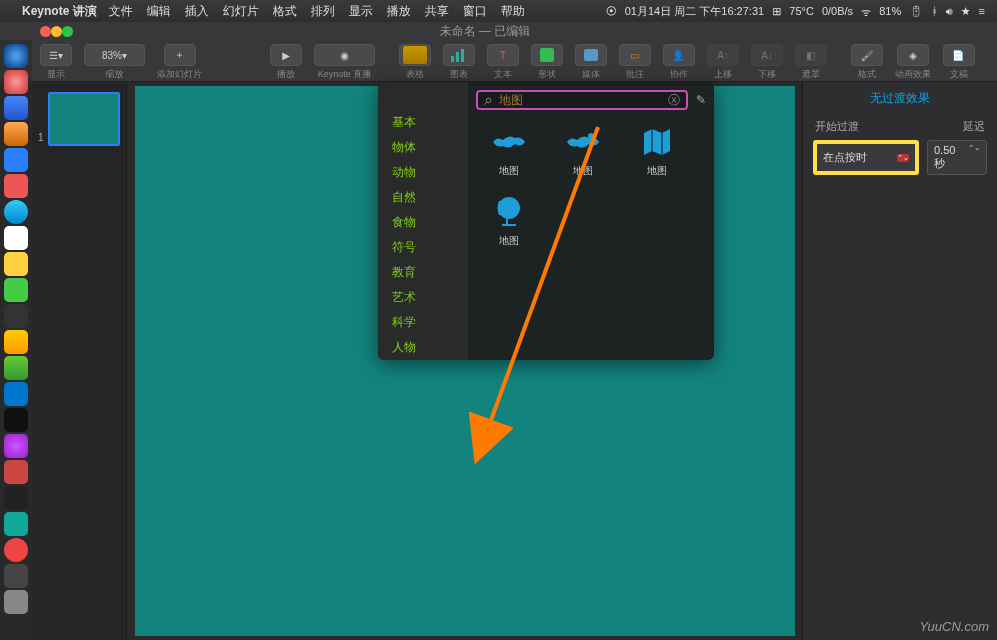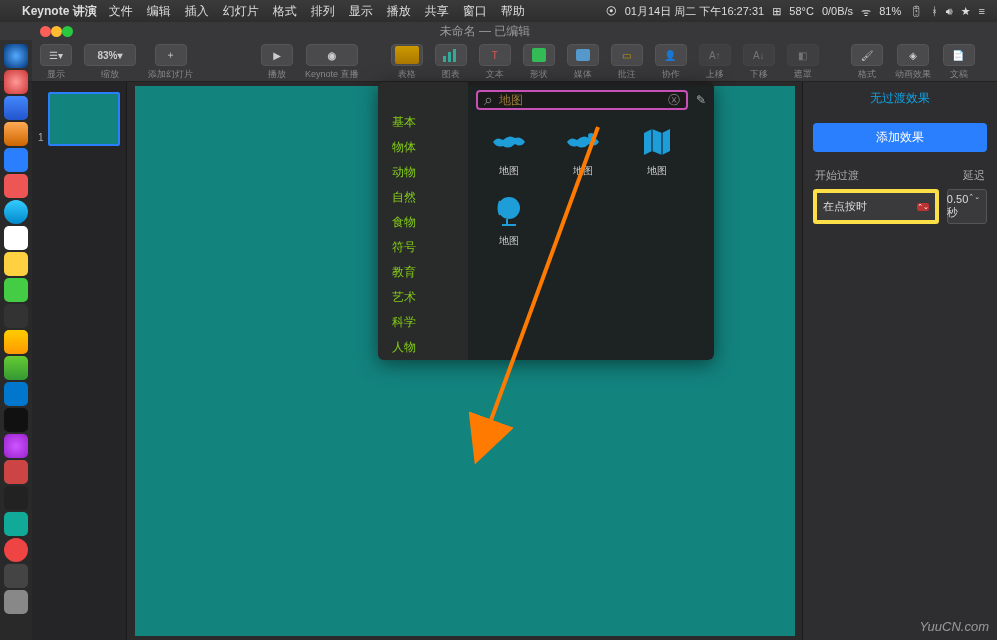--- a/index.html
+++ b/index.html
@@ -18,21 +18,21 @@
     .traffic { width: 11px; height: 11px; border-radius: 50%; }
     .traffic.red { background: #ff5f57; }
     .traffic.yellow { background: #febc2e; }
     .traffic.green { background: #28c840; }
     .title-area { text-align: center; flex: 1; color: #999; font-size: 12px; margin-left:-100px;}
     
     
     .toolbar { height: 42px; background: #38383a; display: flex; align-items: flex-start; padding: 4px 16px 0 40px; gap: 6px; border-bottom: 1px solid #222; }
     .tb-group { display: flex; flex-direction: column; align-items: center; margin-right: 6px; }
     .tb-btn { background: #4a4a4c; border: 1px solid #555; border-radius: 4px; width: 32px; height: 22px; display: flex; align-items: center; justify-content: center; color: #ccc; font-size: 10px; }
-    .tb-btn.wide { width: 52px; font-weight: bold; }
+    .tb-btn.wide { width: 61px; }
     .tb-label { font-size: 9px; color: #888; margin-top: 2px; }
     .tb-spacer { flex: 1; }
     .tb-icon-box { width: 24px; height: 18px; display: flex; align-items: center; justify-content: center; }
     
     
     .dock { position: absolute; left: 0; top: 40px; bottom: 0; width: 32px; background: rgba(40,40,40,0.5); display: flex; flex-direction: column; align-items: center; padding: 4px 0; gap: 2px; z-index: 100; }
     .dock-icon { width: 24px; height: 24px; border-radius: 5px; }
     
     
     .main { display: flex; height: calc(640px - 22px - 18px - 42px); background: #2a2a2a; margin-left: 32px; }
@@ -60,21 +60,21 @@
     .shape-name { font-size: 10px; color: #ccc; }
     
     
     .inspector { width: 195px; background: #2e2e30; border-left: 1px solid #1a1a1a; padding: 0; color: #ccc; }
     .insp-section-title { text-align: center; padding: 14px 0 6px; font-size: 12px; color: #aaa; }
     .insp-no-effect { text-align: center; color: #0ea5e9; font-size: 12px; padding: 8px 0 10px; }
     .insp-add-btn { margin: 6px 10px 14px; background: #2a7fff; color: #fff; text-align: center; padding: 6px; border-radius: 4px; font-size: 12px; }
     .insp-row { display: flex; justify-content: space-between; padding: 2px 12px; font-size: 11px; color: #aaa; }
     .insp-controls { display: flex; gap: 8px; padding: 4px 10px; }
     .insp-select { flex: 1; background: #3a3a3c; border: 4px solid #fde047; border-radius: 3px; padding: 3px 6px; font-size: 11px; color: #ddd; display: flex; justify-content: space-between; align-items: center; }
-    .insp-stepper { width: 40px; background: #3a3a3c; border: 1px solid #555; border-radius: 3px; padding: 3px 6px; font-size: 11px; color: #ddd; display:flex; justify-content: flex-end;}
+    .insp-stepper { width: 60px; background: #3a3a3c; border: 1px solid #555; border-radius: 3px; padding: 3px 6px; font-size: 11px; color: #ddd; display:flex; justify-content: flex-start;}
     .stepper-arrows { background: #b33; width: 12px; border-radius: 2px; font-size: 7px; display:flex; flex-direction:column; align-items:center; color:#fff;}
     
     
     .arrow-svg { position: absolute; left: 378px; top: 82px; width: 400px; height: 400px; z-index: 60; pointer-events: none; }
     
     .watermark { position: absolute; right: 8px; bottom: 6px; color: rgba(255,255,255,0.5); font-size: 13px; font-style: italic; }
   </style>
 </head>
 <body>
 
@@ -89,21 +89,21 @@
   <span class="menu-item">排列</span>
   <span class="menu-item">显示</span>
   <span class="menu-item">播放</span>
   <span class="menu-item">共享</span>
   <span class="menu-item">窗口</span>
   <span class="menu-item">帮助</span>
   <div class="right">
     <span>⦿</span>
     <span>01月14日 周二 下午16:27:31</span>
     <span>⊞</span>
-    <span>58°C</span>
+    <span>75°C</span>
     <span>0/0B/s</span>
     <span>ᯤ</span>
     <span>81%</span>
     <span>🔋︎</span>
     <span>ᚼ</span>
     <span>🔊︎</span>
     <span>★</span>
     <span>≡</span>
   </div>
 </div>
@@ -237,21 +237,20 @@
     <div class="slide-thumb-wrap">
       <div class="slide-num">1</div>
       <div class="slide-thumb"></div>
     </div>
   </div>
   <div class="canvas-area">
     <div class="slide-canvas"></div>
   </div>
   <div class="inspector">
     <div class="insp-no-effect">无过渡效果</div>
-    <div class="insp-add-btn">添加效果</div>
     <div class="insp-row">
       <span>开始过渡</span>
       <span>延迟</span>
     </div>
     <div class="insp-controls">
       <div class="insp-select">
         <span>在点按时</span>
         <span class="stepper-arrows">⌃⌄</span>
       </div>
       <div class="insp-stepper">

